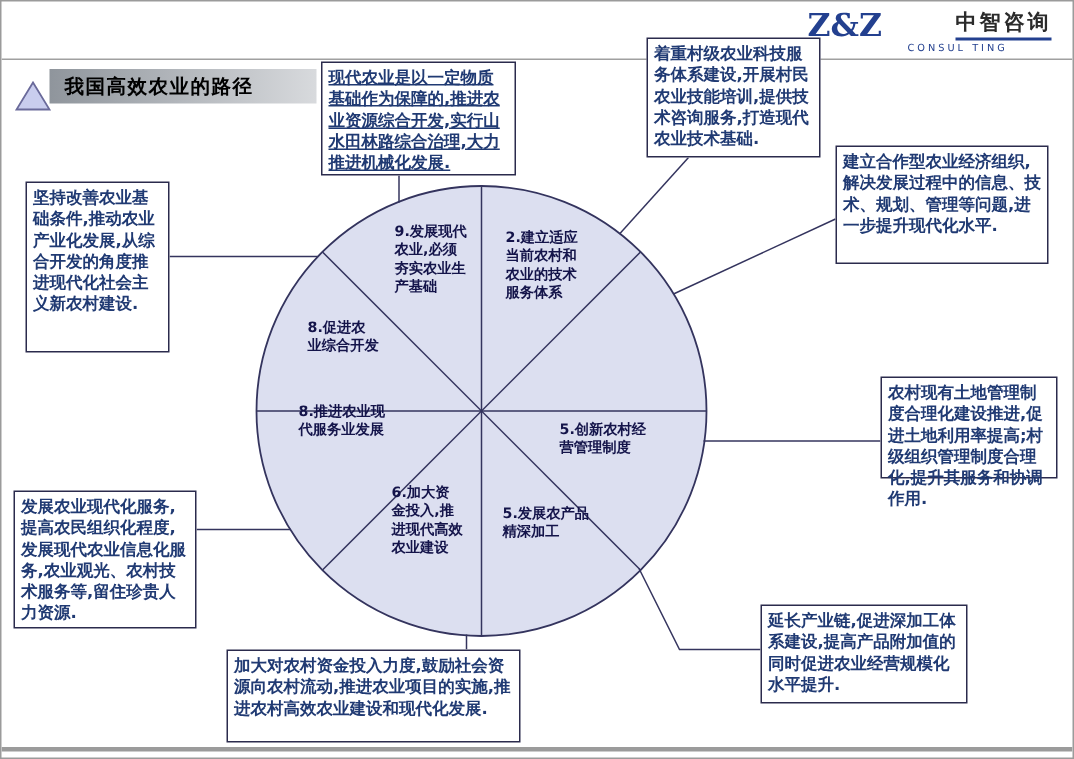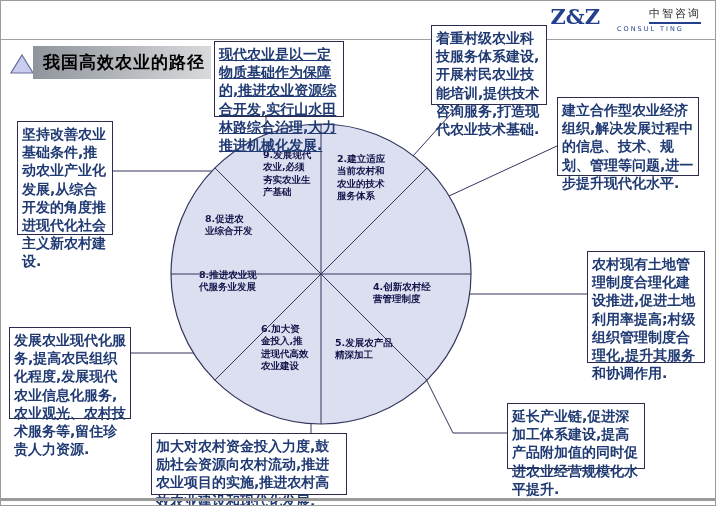--- a/index.html
+++ b/index.html
@@ -7,52 +7,52 @@
   body { font-family:"DejaVu Sans","Liberation Sans",sans-serif; }
 
   .slide { position:relative; width:716px; height:506px; background:#ffffff;
            border:1px solid #9b9b9b; overflow:hidden; }
 
   
   .logo { position:absolute; top:5px; right:14px; display:flex; align-items:flex-start; gap:17px; }
   .logo-mark { font-family:"DejaVu Serif","Liberation Serif",serif; font-size:21px;
                font-weight:bold; color:#23408f; line-height:1; }
   .logo-right { display:flex; flex-direction:column; }
-  .logo-name { font-size:11px; font-weight:normal; color:#2b2b2b; letter-spacing:2px;
+  .logo-name { font-size:14px; font-weight:bold; color:#2b2b2b; letter-spacing:2px;
                border-bottom:2px solid #23408f; padding-bottom:1px;margin-left:32px; }
   .logo-sub { font-size:6.5px; color:#23408f; letter-spacing:2px; margin-top:1px; }
   .header-rule { position:absolute; top:38px; left:0; width:100%; height:1px; background:#a0a0a0; }
   .bottom-rule { position:absolute; left:0; bottom:4px; width:100%; height:3px; background:#9b9b9b; }
 
   
   .triangle { position:absolute; left:8px; top:52px; width:26px; height:22px; }
-  .title-bar { position:absolute; left:32px; top:45px; width:178px; height:33px;
+  .title-bar { position:absolute; left:32px; top:45px; width:178px; height:23px;
                background:linear-gradient(to right,#8f959c,#d8dadd);
-               color:#000; font-size:17px; font-weight:bold; letter-spacing:1px;
+               color:#000; font-size:13px; font-weight:bold; letter-spacing:1px;
                display:flex; align-items:center; padding-left:10px; }
 
   
   .wheel-svg { position:absolute; left:0; top:0; width:716px; height:506px; }
 
   .seg { position:absolute; font-size:9.5px; font-weight:bold; color:#14144a; line-height:1.3; }
   .s1{left:262px;top:148px;width:50px;}
   .s2{left:336px;top:152px;width:50px;}
   .s3{left:394px;top:206px;width:52px;}
   .s4{left:372px;top:280px;width:62px;}
   .s5{left:334px;top:336px;width:62px;}
   .s6{left:260px;top:322px;width:48px;}
   .s7{left:198px;top:268px;width:62px;}
   .s8{left:204px;top:212px;width:48px;}
 
   .callout { position:absolute; border:1px solid #2b2b4d; background:#ffffff;
-             padding:3px 4px; font-size:14px; font-weight:bold; color:#203a73; line-height:1.3; }
+             padding:3px 4px; font-size:11px; font-weight:bold; color:#203a73; line-height:1.3; }
   .c1{left:213px;top:40px;width:130px;height:76px;text-decoration:underline;}
   .c2{left:430px;top:24px;width:116px;height:80px;}
   .c3{left:556px;top:96px;width:142px;height:79px;}
-  .c4{left:586px;top:250px;width:118px;height:112px;}
+  .c4{left:586px;top:250px;width:118px;height:68px;}
   .c5{left:506px;top:402px;width:138px;height:66px;}
   .c6{left:150px;top:432px;width:196px;height:62px;}
   .c7{left:8px;top:326px;width:122px;height:92px;}
   .c8{left:16px;top:120px;width:96px;height:114px;}
 </style>
 </head>
 <body>
 
 <div class="slide">
 
@@ -82,21 +82,21 @@
     <line x1="556" y1="145" x2="448" y2="195" stroke="#34345e" stroke-width="1"></line>
     <line x1="586" y1="293" x2="468" y2="293" stroke="#34345e" stroke-width="1"></line>
     <polyline points="506,432 452,432 425,378" fill="none" stroke="#34345e" stroke-width="1"></polyline>
     <line x1="310" y1="432" x2="310" y2="422" stroke="#34345e" stroke-width="1"></line>
     <line x1="130" y1="352" x2="193" y2="352" stroke="#34345e" stroke-width="1"></line>
     <line x1="112" y1="170" x2="211" y2="170" stroke="#34345e" stroke-width="1"></line>
   </svg>
 
   <div class="seg s1">9.发展现代农业,必须夯实农业生产基础</div>
   <div class="seg s2">2.建立适应当前农村和农业的技术服务体系</div>
-  <div class="seg s4">4.创新农村经营管理制度</div>
+  <div class="seg s4">5.创新农村经营管理制度</div>
   <div class="seg s5">5.发展农产品精深加工</div>
   <div class="seg s6">6.加大资金投入,推进现代高效农业建设</div>
   <div class="seg s7">8.推进农业现代服务业发展</div>
   <div class="seg s8">8.促进农业综合开发</div>
 
   <div class="callout c1">现代农业是以一定物质基础作为保障的,推进农业资源综合开发,实行山水田林路综合治理,大力推进机械化发展.</div>
   <div class="callout c2">着重村级农业科技服务体系建设,开展村民农业技能培训,提供技术咨询服务,打造现代农业技术基础.</div>
   <div class="callout c3">建立合作型农业经济组织,解决发展过程中的信息、技术、规划、管理等问题,进一步提升现代化水平.</div>
   <div class="callout c4">农村现有土地管理制度合理化建设推进,促进土地利用率提高;村级组织管理制度合理化,提升其服务和协调作用.</div>
   <div class="callout c5">延长产业链,促进深加工体系建设,提高产品附加值的同时促进农业经营规模化水平提升.</div>

